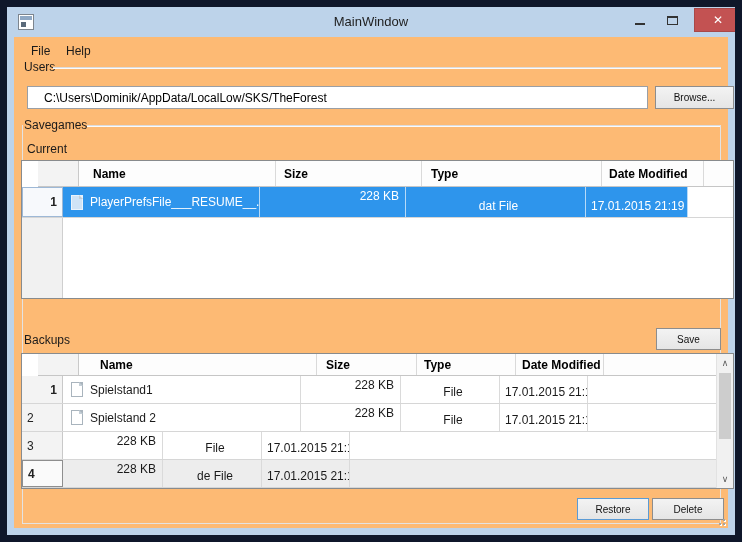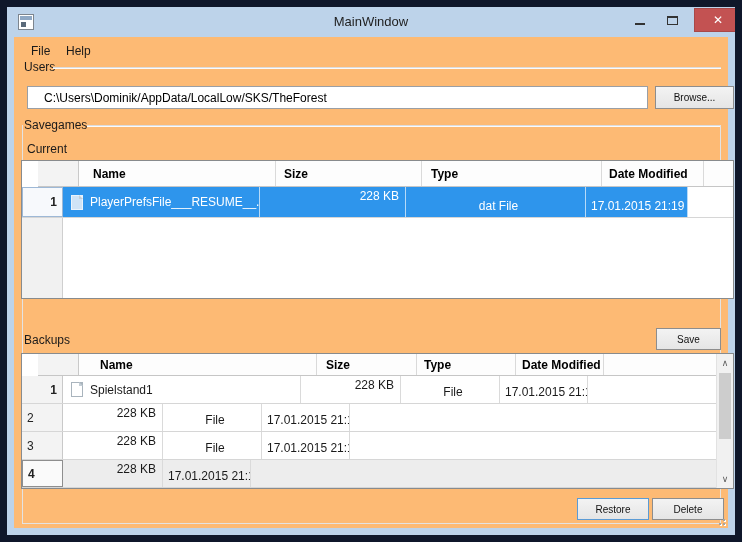--- a/index.html
+++ b/index.html
@@ -224,20 +224,24 @@
               <span>File</span>
             </div>
           <div class="gcell cell-date g2-c4">
               <span>17.01.2015 21:19</span>
             </div>
           <div class="gcell filler g2-c5"></div>
         </div>
 
         <div class="grow">
           <div class="numcell num-left g2-c0">2</div>
+          <div class="gcell cell-name g2-c1">
+            <span class="icon-page"></span>
+            <span>Spielstand 2</span>
+          </div>
           <div class="gcell cell-size g2-c2">228 KB</div>
           <div class="gcell cell-type g2-c3">
               <span>File</span>
             </div>
           <div class="gcell cell-date g2-c4">
               <span>17.01.2015 21:19</span>
             </div>
           <div class="gcell filler g2-c5"></div>
         </div>
 
@@ -249,20 +253,23 @@
             </div>
           <div class="gcell cell-date g2-c4">
               <span>17.01.2015 21:19</span>
             </div>
           <div class="gcell filler g2-c5"></div>
         </div>
 
         <div class="grow row-hover">
           <div class="numcell num-left num-focus g2-c0" style="font-weight:bold;">4</div>
           <div class="gcell cell-size g2-c2">228 KB</div>
+          <div class="gcell cell-type g2-c3">
+              <span>de File</span>
+            </div>
           <div class="gcell cell-date g2-c4">
               <span>17.01.2015 21:19</span>
             </div>
           <div class="gcell filler g2-c5"></div>
         </div>
 
       </div>
 
       <div class="scrollbar">
         <div class="sb-arrow sb-up">∧</div>

